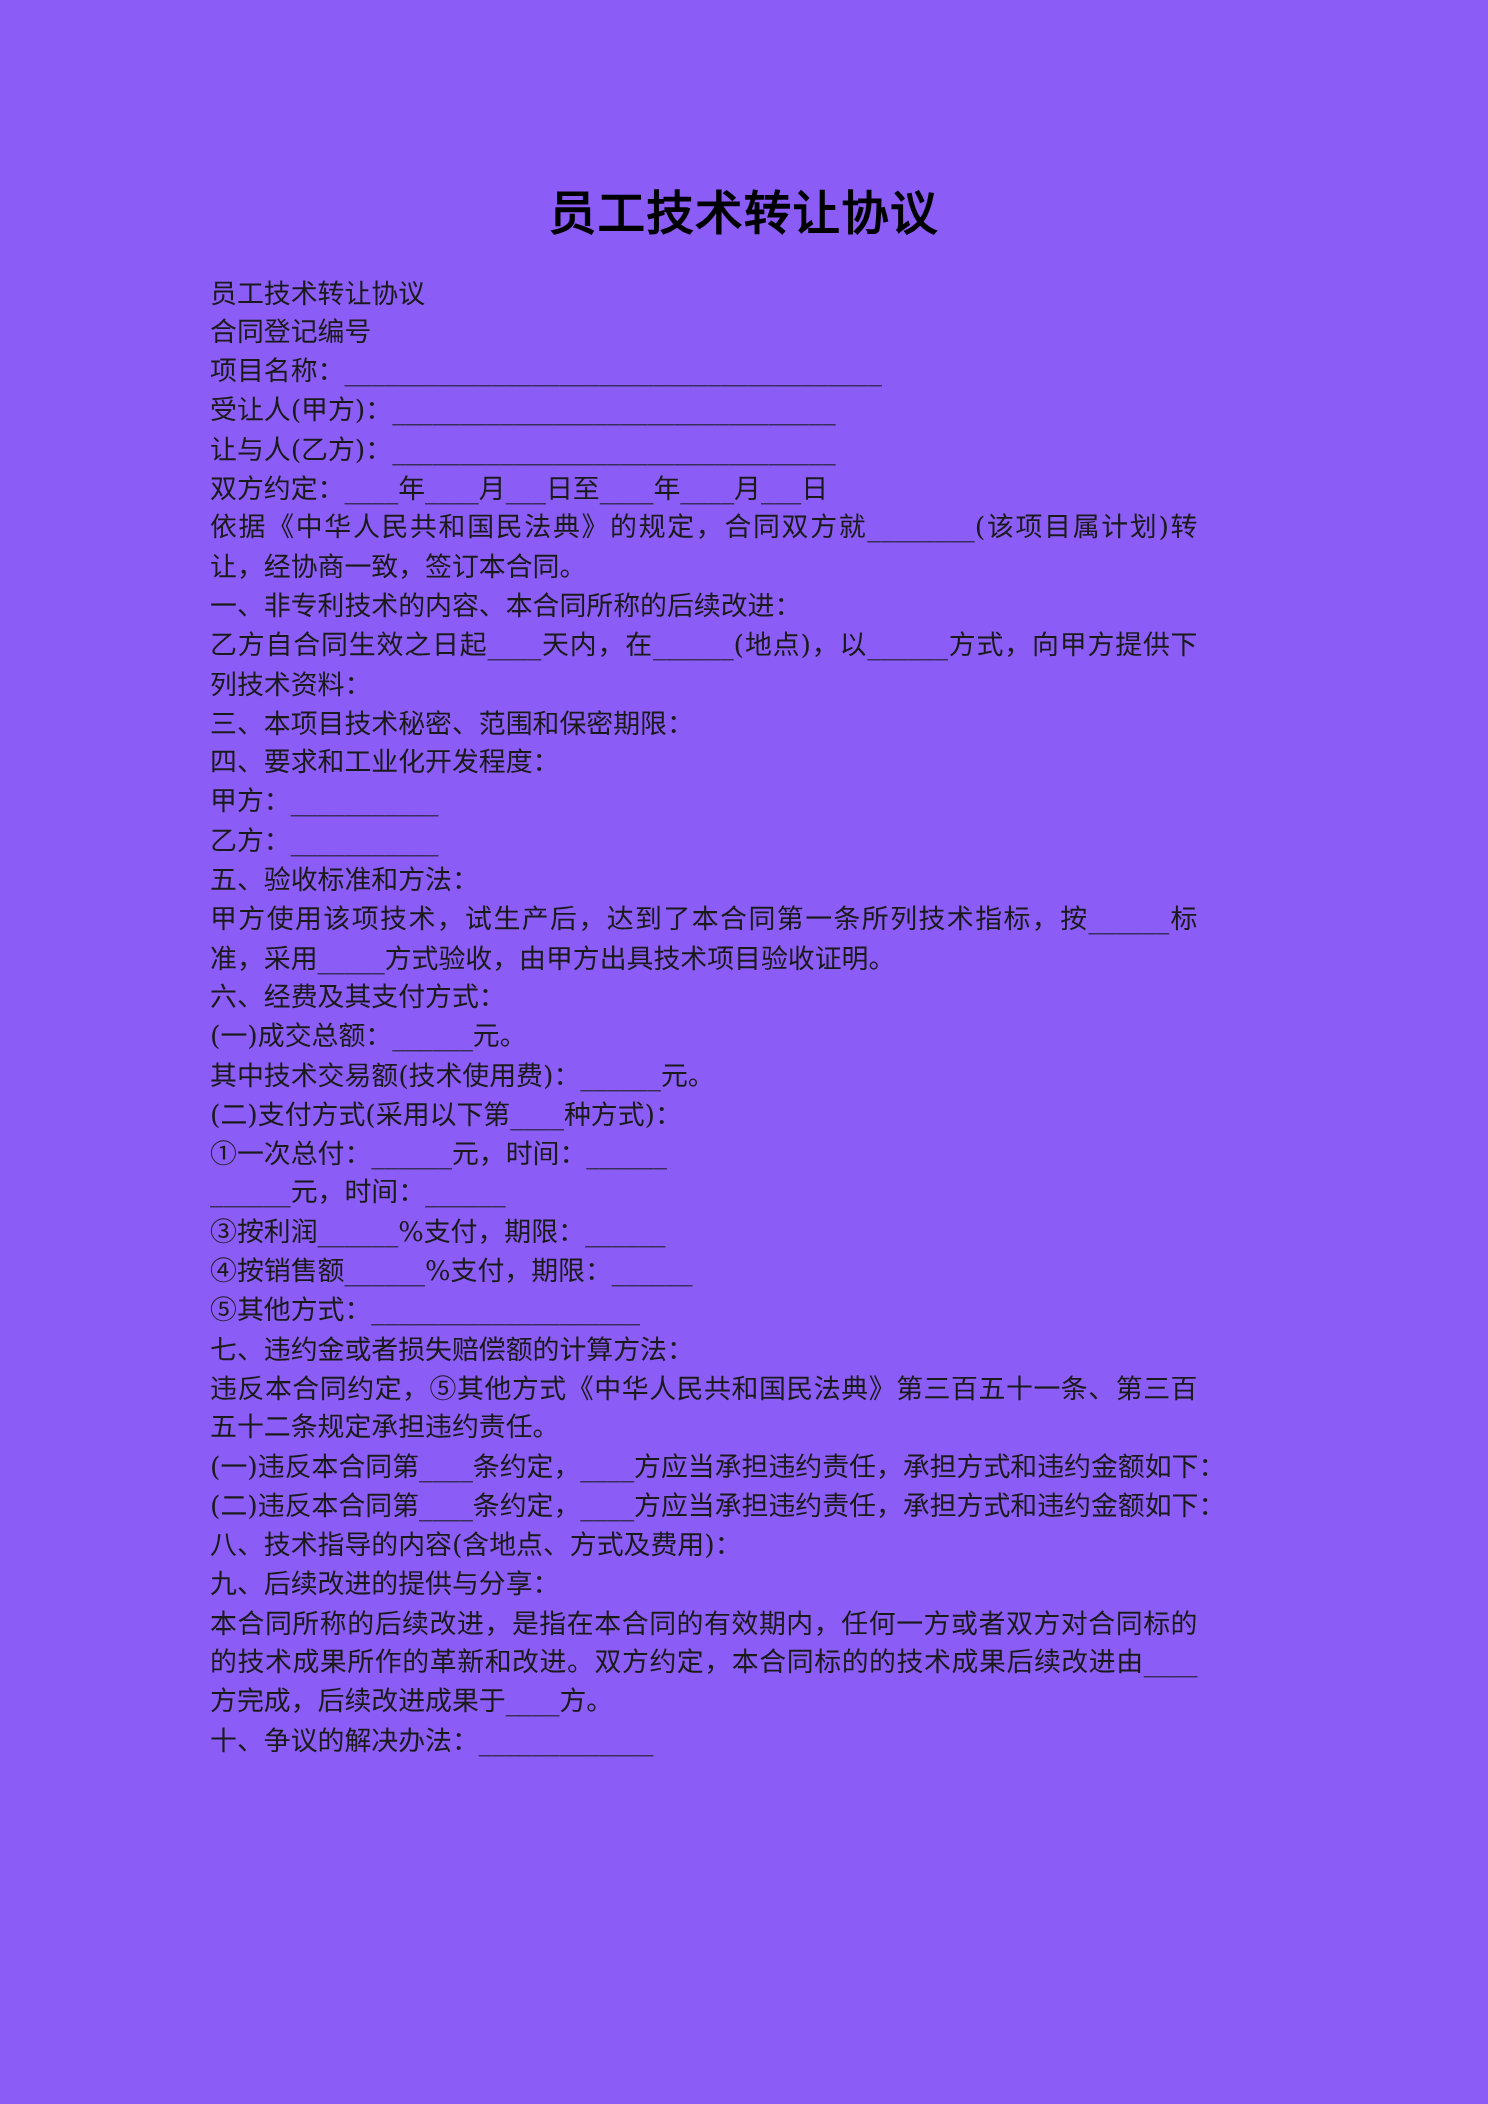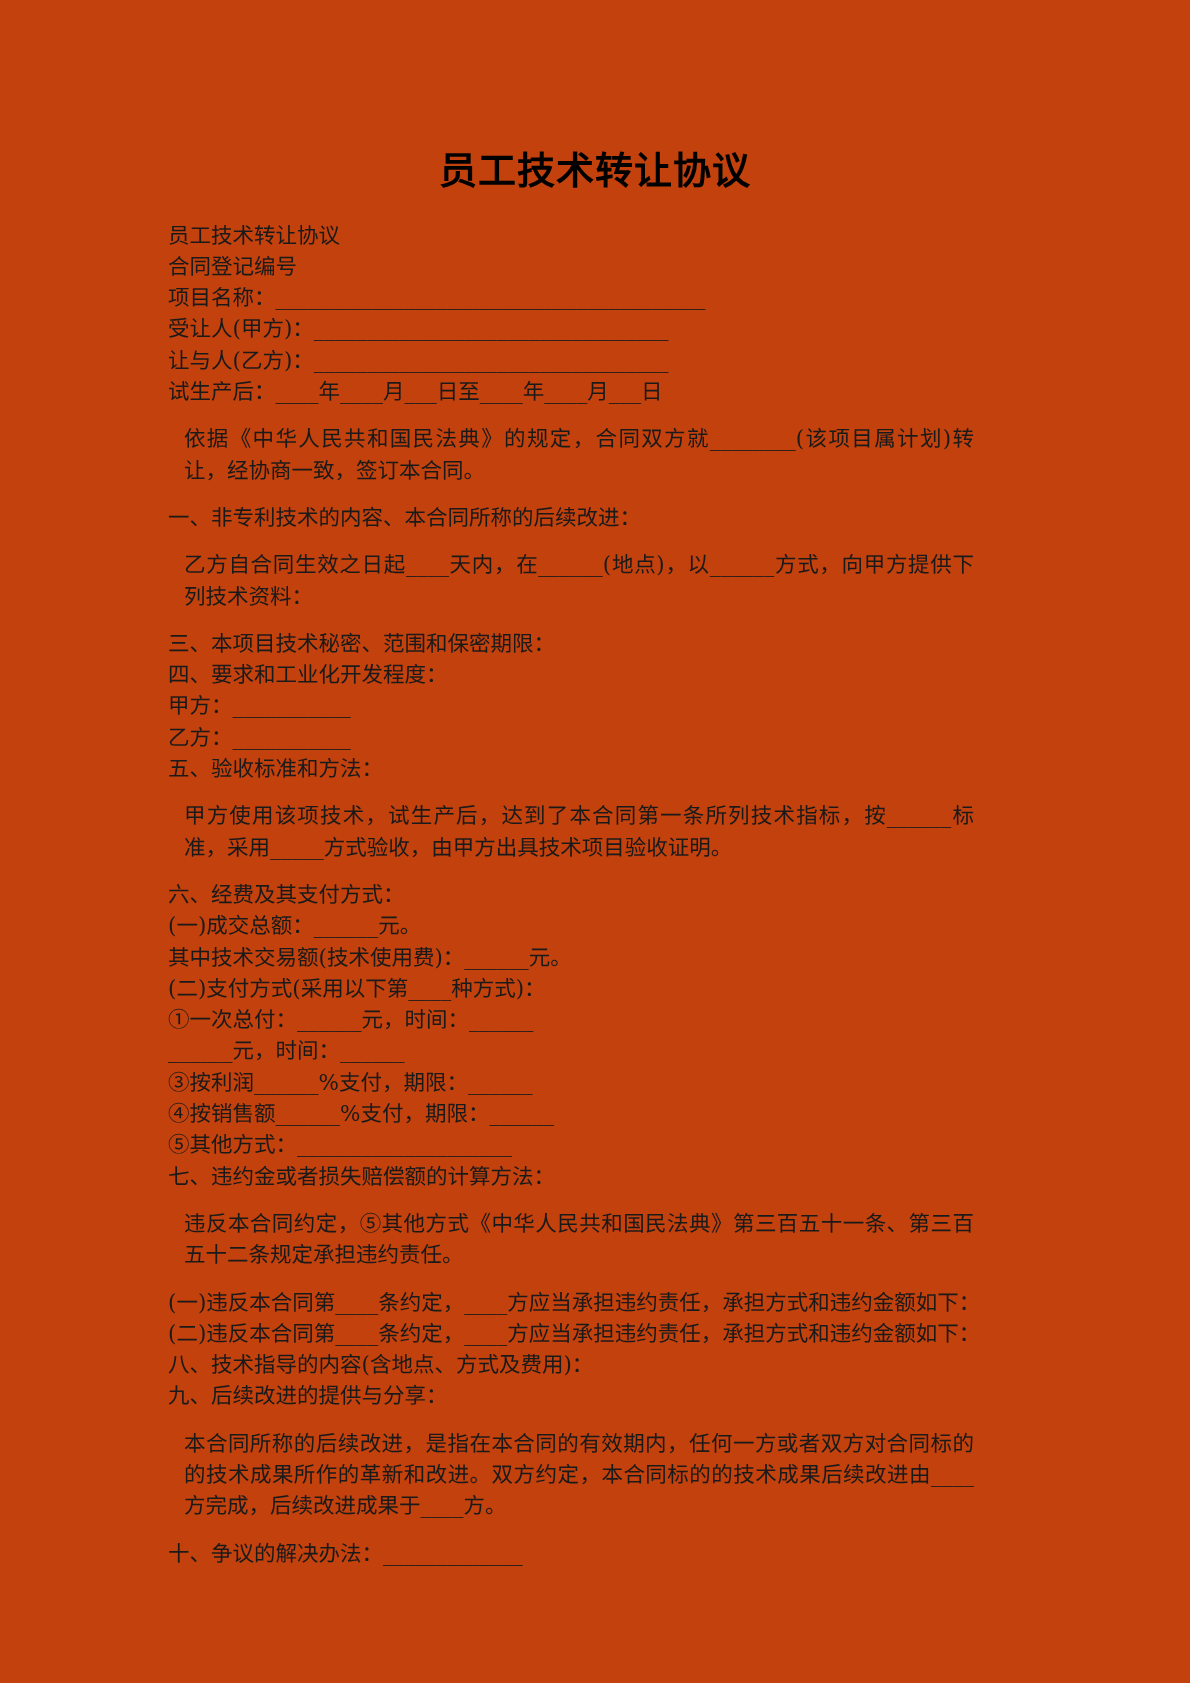--- a/index.html
+++ b/index.html
@@ -6,21 +6,21 @@
   html, body {
     margin: 0;
     padding: 0;
     background: #ffffff;
   }
   .page {
     position: relative;
     width: 1190px;
     min-height: 1683px;
     margin: 0 auto;
-    background: #c2410c;
+    background: #8b5cf6;
     box-sizing: border-box;
     padding: 0;
     overflow: hidden;
   }
   .doc-title {
     font-family: "DejaVu Serif", "Liberation Serif", serif;
     font-weight: bold;
     font-size: 38px;
     line-height: 1.2;
     text-align: center;
@@ -43,21 +43,21 @@
     padding: 0;
     white-space: pre-wrap;
     word-break: break-all;
     text-align: left;
   }
   .para {
     font-family: "DejaVu Serif", "Liberation Serif", serif;
     font-size: 21.5px;
     line-height: 31.3px;
     color: #1a1a1a;
-    margin: 16px;
+    margin: 0;
     padding: 0;
     text-align: justify;
     text-justify: inter-ideograph;
     word-break: break-all;
   }
   .para.wide {
     width: 790px;
   }
   .line.indent {
     text-indent: 0;
@@ -70,21 +70,21 @@
 
   <h1 class="doc-title">员工技术转让协议</h1>
 
   <div class="body-block">
 
     <p class="line">员工技术转让协议</p>
     <p class="line">合同登记编号</p>
     <p class="line">项目名称：________________________________________</p>
     <p class="line">受让人(甲方)：_________________________________</p>
     <p class="line">让与人(乙方)：_________________________________</p>
-    <p class="line">试生产后：____年____月___日至____年____月___日</p>
+    <p class="line">双方约定：____年____月___日至____年____月___日</p>
 
     <p class="para wide">依据《中华人民共和国民法典》的规定，合同双方就________(该项目属计划)转让，经协商一致，签订本合同。</p>
 
     <p class="line">一、非专利技术的内容、本合同所称的后续改进：</p>
 
     <p class="para wide">乙方自合同生效之日起____天内，在______(地点)，以______方式，向甲方提供下列技术资料：</p>
 
     <p class="line">三、本项目技术秘密、范围和保密期限：</p>
     <p class="line">四、要求和工业化开发程度：</p>
     <p class="line">甲方：___________</p>

